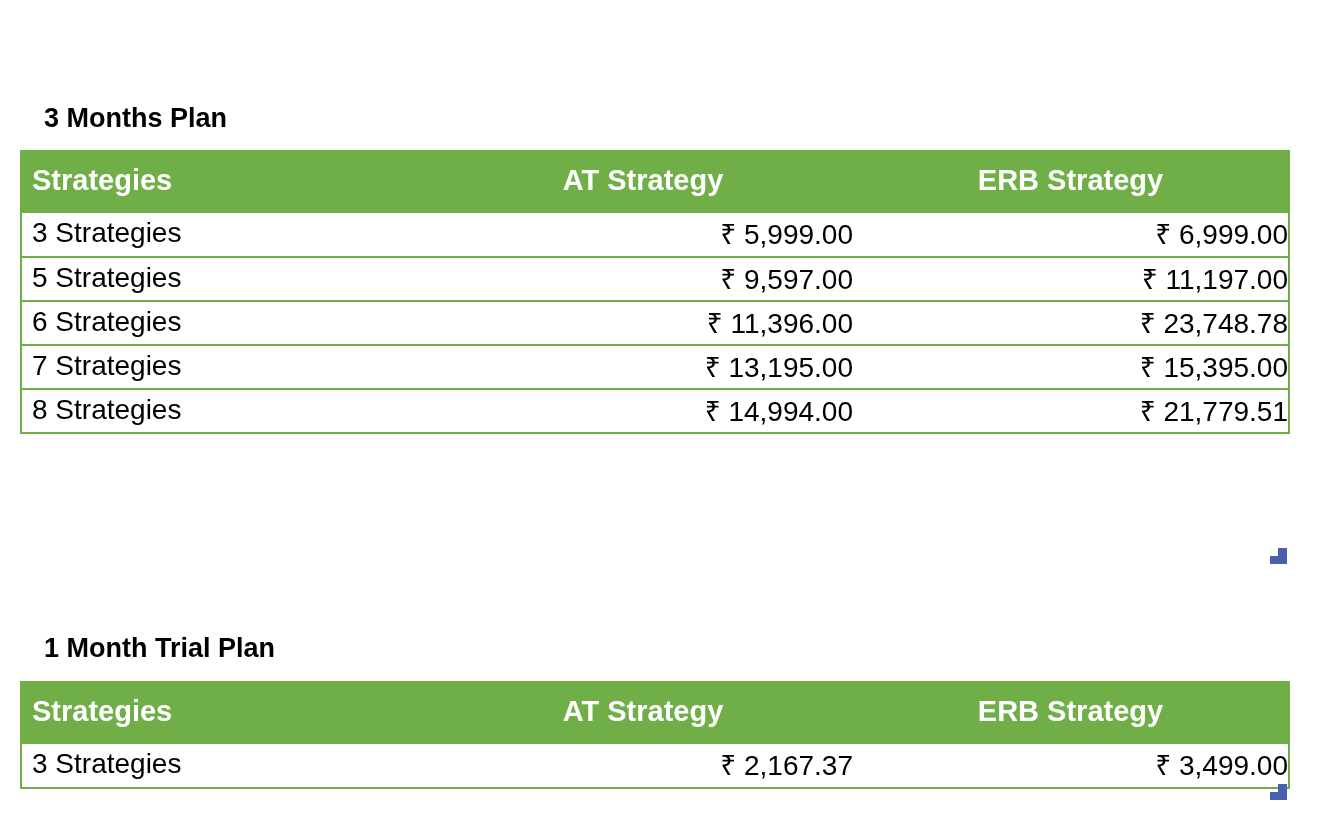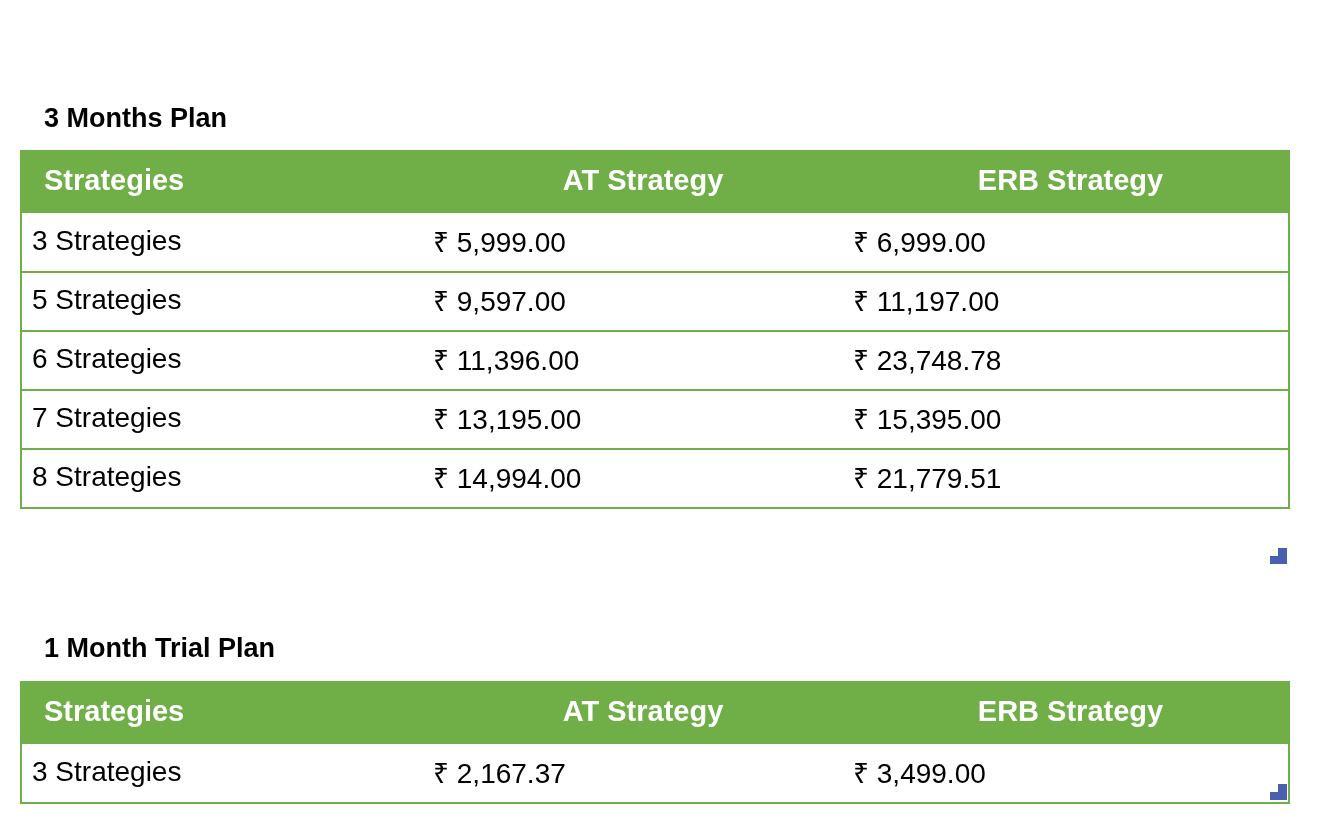--- a/index.html
+++ b/index.html
@@ -64,46 +64,46 @@
     color: #ffffff;
     font-size: 29px;
     font-weight: bold;
     height: 62px;
     padding: 0 0 4px 0;
     border: none;
     vertical-align: middle;
   }
   .pricing-table thead th.th-strategies {
     text-align: left;
-    padding-left: 22px;
+    padding-left: 10px;
   }
   .pricing-table thead th.th-at,
   .pricing-table thead th.th-erb {
     text-align: center;
   }
 
   .pricing-table tbody td {
     background: #ffffff;
     color: #000000;
     font-size: 28px;
     font-weight: normal;
-    height: 59px;
+    height: 44px;
     border-top: 2px solid #70AE47;
     vertical-align: middle;
     padding: 0 0 3px 0;
   }
   .pricing-table tbody tr:first-child td {
     border-top: none;
   }
   .pricing-table tbody td.cell-strategies {
     text-align: left;
     padding-left: 10px;
   }
   .pricing-table tbody td.cell-price {
-    text-align: left;
+    text-align: right;
   }
 
   
   .resize-handle {
     position: absolute;
     width: 18px;
     height: 16px;
   }
   .resize-handle.handle-3m { left: 1270px; top: 548px; }
   .resize-handle.handle-1m { left: 1270px; top: 784px; }

